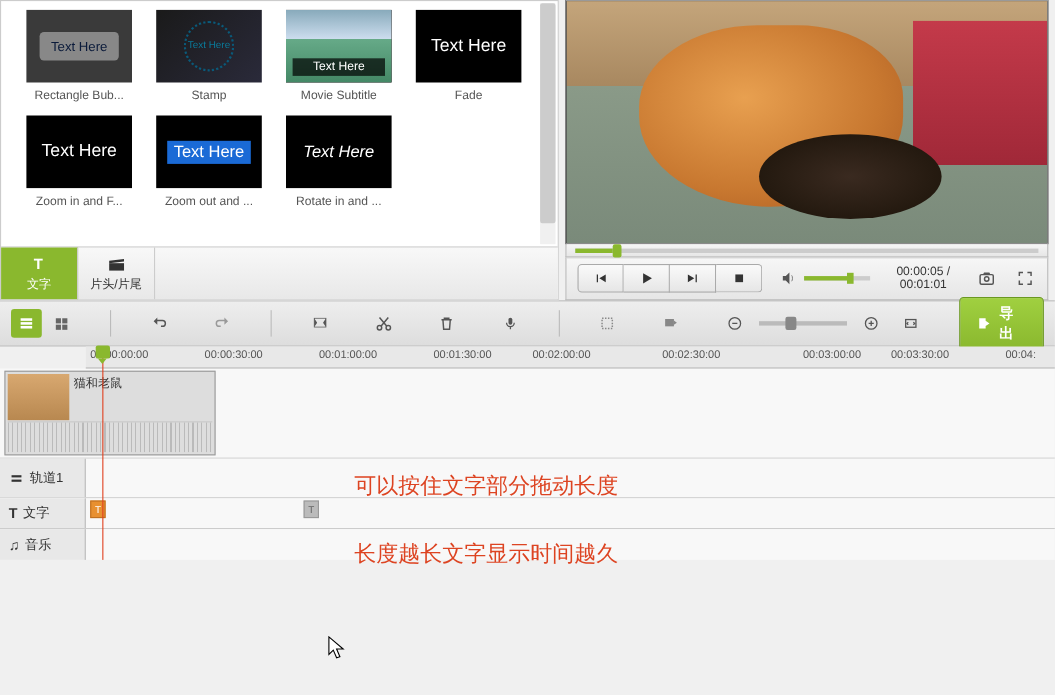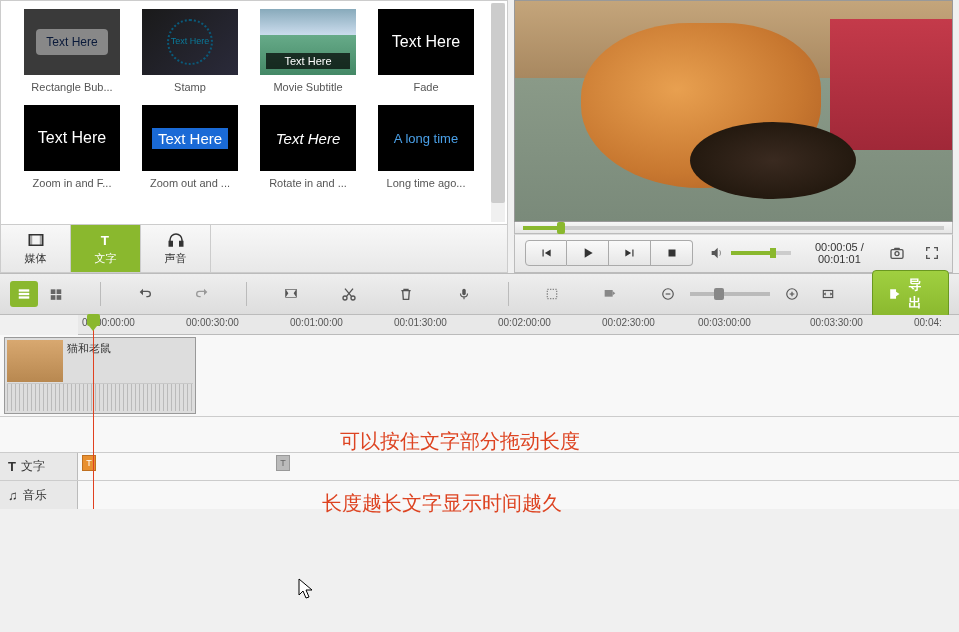--- a/index.html
+++ b/index.html
@@ -137,53 +137,38 @@
               <div class="hl">Text Here</div>
             </div>
           <div class="effect-label">Zoom out and ...</div>
         </div>
         <div class="effect-item">
           <div class="effect-thumb thumb-rotate">
               <span>Text Here</span>
             </div>
           <div class="effect-label">Rotate in and ...</div>
         </div>
-        <div class="effect-item">
-          <div class="effect-thumb thumb-longtime">
-              <span>A long time</span>
-            </div>
-          <div class="effect-label">Long time ago...</div>
-        </div>
       </div>
       <div class="scrollbar">
           <div class="scrollbar-thumb"></div>
         </div>
     </div>
     <div class="tab-bar">
-      <div class="tab">
-        <svg class="tab-icon" viewBox="0 0 24 24" fill="currentColor">
-            <rect x="3" y="5" width="18" height="14" stroke="currentColor" fill="none" stroke-width="2"></rect>
-            <rect x="3" y="5" width="4" height="14" fill="currentColor" opacity=".4"></rect>
-            <rect x="17" y="5" width="4" height="14" fill="currentColor" opacity=".4"></rect>
-          </svg>
-        <span>媒体</span>
-      </div>
       <div class="tab active">
         <svg class="tab-icon" viewBox="0 0 24 24" fill="currentColor">
             <text x="5" y="18" font-size="18" font-weight="bold">T</text>
           </svg>
         <span>文字</span>
       </div>
       <div class="tab">
-        <svg class="tab-icon" viewBox="0 0 24 24" fill="none" stroke="currentColor" stroke-width="2">
-            <path d="M4 14v-2a8 8 0 0116 0v2"></path>
-            <rect x="3" y="14" width="4" height="6" fill="currentColor"></rect>
-            <rect x="17" y="14" width="4" height="6" fill="currentColor"></rect>
-          </svg>
-        <span>声音</span>
+        <svg class="tab-icon" viewBox="0 0 24 24" fill="currentColor">
+            <path d="M3 8l18-2v3L3 11z"></path>
+            <rect x="3" y="11" width="18" height="9"></rect>
+          </svg>
+        <span>片头/片尾</span>
       </div>
     </div>
   </div>
 
   <div class="right-panel">
     <div class="preview">
       <div class="preview-img">
         <div class="pv-bg"></div>
           <div class="pv-wall"></div>
           <div class="pv-cat"></div>
@@ -343,37 +328,44 @@
     <span>导出</span>
   </div>
 </div>
 
 <div class="timeline">
   <div class="ruler">
     <span class="ruler-tick" style="left:4px">00:00:00:00</span>
     <span class="ruler-tick" style="left:108px">00:00:30:00</span>
     <span class="ruler-tick" style="left:212px">00:01:00:00</span>
     <span class="ruler-tick" style="left:316px">00:01:30:00</span>
-    <span class="ruler-tick" style="left:420px">00:02:00:00</span>
+    <span class="ruler-tick" style="left:406px">00:02:00:00</span>
     <span class="ruler-tick" style="left:524px">00:02:30:00</span>
-    <span class="ruler-tick" style="left:620px">00:03:00:00</span>
+    <span class="ruler-tick" style="left:652px">00:03:00:00</span>
     <span class="ruler-tick" style="left:732px">00:03:30:00</span>
     <span class="ruler-tick" style="left:836px">00:04:</span>
   </div>
   <div class="tracks">
     <div class="track video">
       <div class="track-content">
         <div class="clip video-clip">
           <div class="clip-thumb"></div>
           <div class="clip-title">猫和老鼠</div>
           <div class="clip-wave"></div>
         </div>
       </div>
     </div>
     <div class="track track2">
+      <div class="track-label">
+        <svg width="14" height="12" viewBox="0 0 24 24" fill="#333">
+            <rect x="3" y="6" width="18" height="4"></rect>
+            <rect x="3" y="14" width="18" height="4"></rect>
+          </svg>
+        <span>轨道1</span>
+      </div>
       <div class="track-content"></div>
     </div>
     <div class="track text">
       <div class="track-label">
         <span style="font-weight:bold;font-size:13px">T</span>
         <span>文字</span>
       </div>
       <div class="track-content">
         <div class="text-marker" style="left:4px">T</div>
         <div class="text-marker" style="left:198px;background:#bbb;border-color:#999;color:#666">T</div>
@@ -385,18 +377,18 @@
         <span>音乐</span>
       </div>
       <div class="track-content"></div>
     </div>
   </div>
   <div class="playhead">
       <div class="playhead-head"></div>
     </div>
 </div>
 
-<div class="annotation" style="left:340px; top:428px">可以按住文字部分拖动长度</div>
+<div class="annotation" style="left:322px; top:428px">可以按住文字部分拖动长度</div>
 <div class="annotation" style="left:322px; top:490px">长度越长文字显示时间越久</div>
 
 <svg class="cursor-overlay" width="18" height="22" viewBox="0 0 18 22">
     <path d="M1 1l0 16 4-4 3 7 3-1-3-7 6 0z" fill="#fff" stroke="#000" stroke-width="1"></path>
   </svg>
 
 </body></html>

